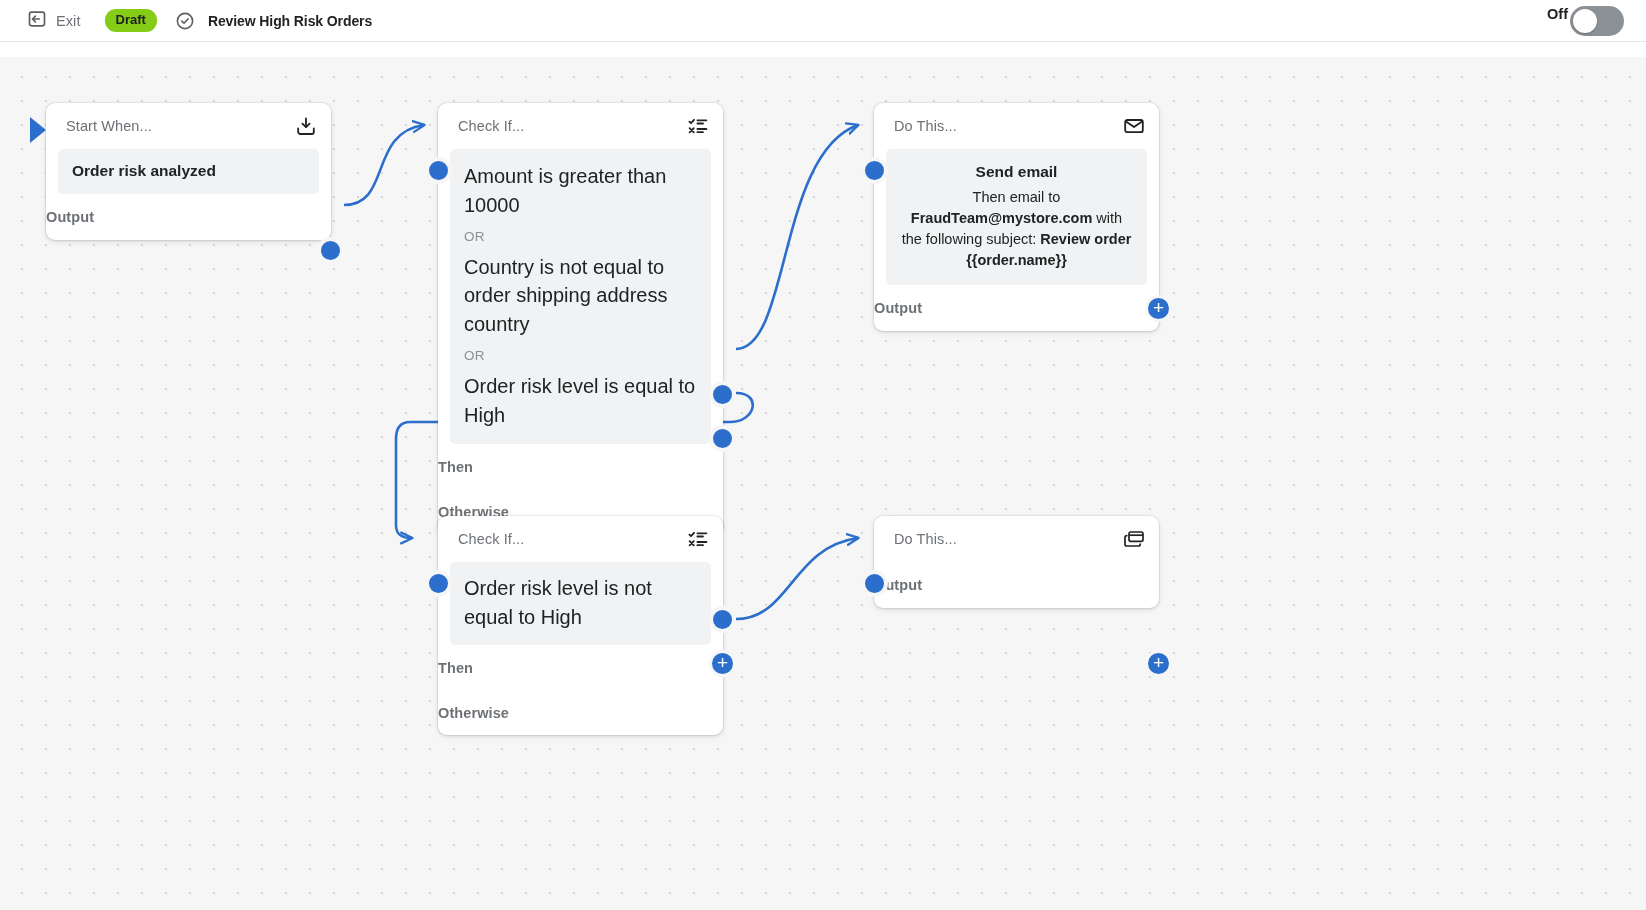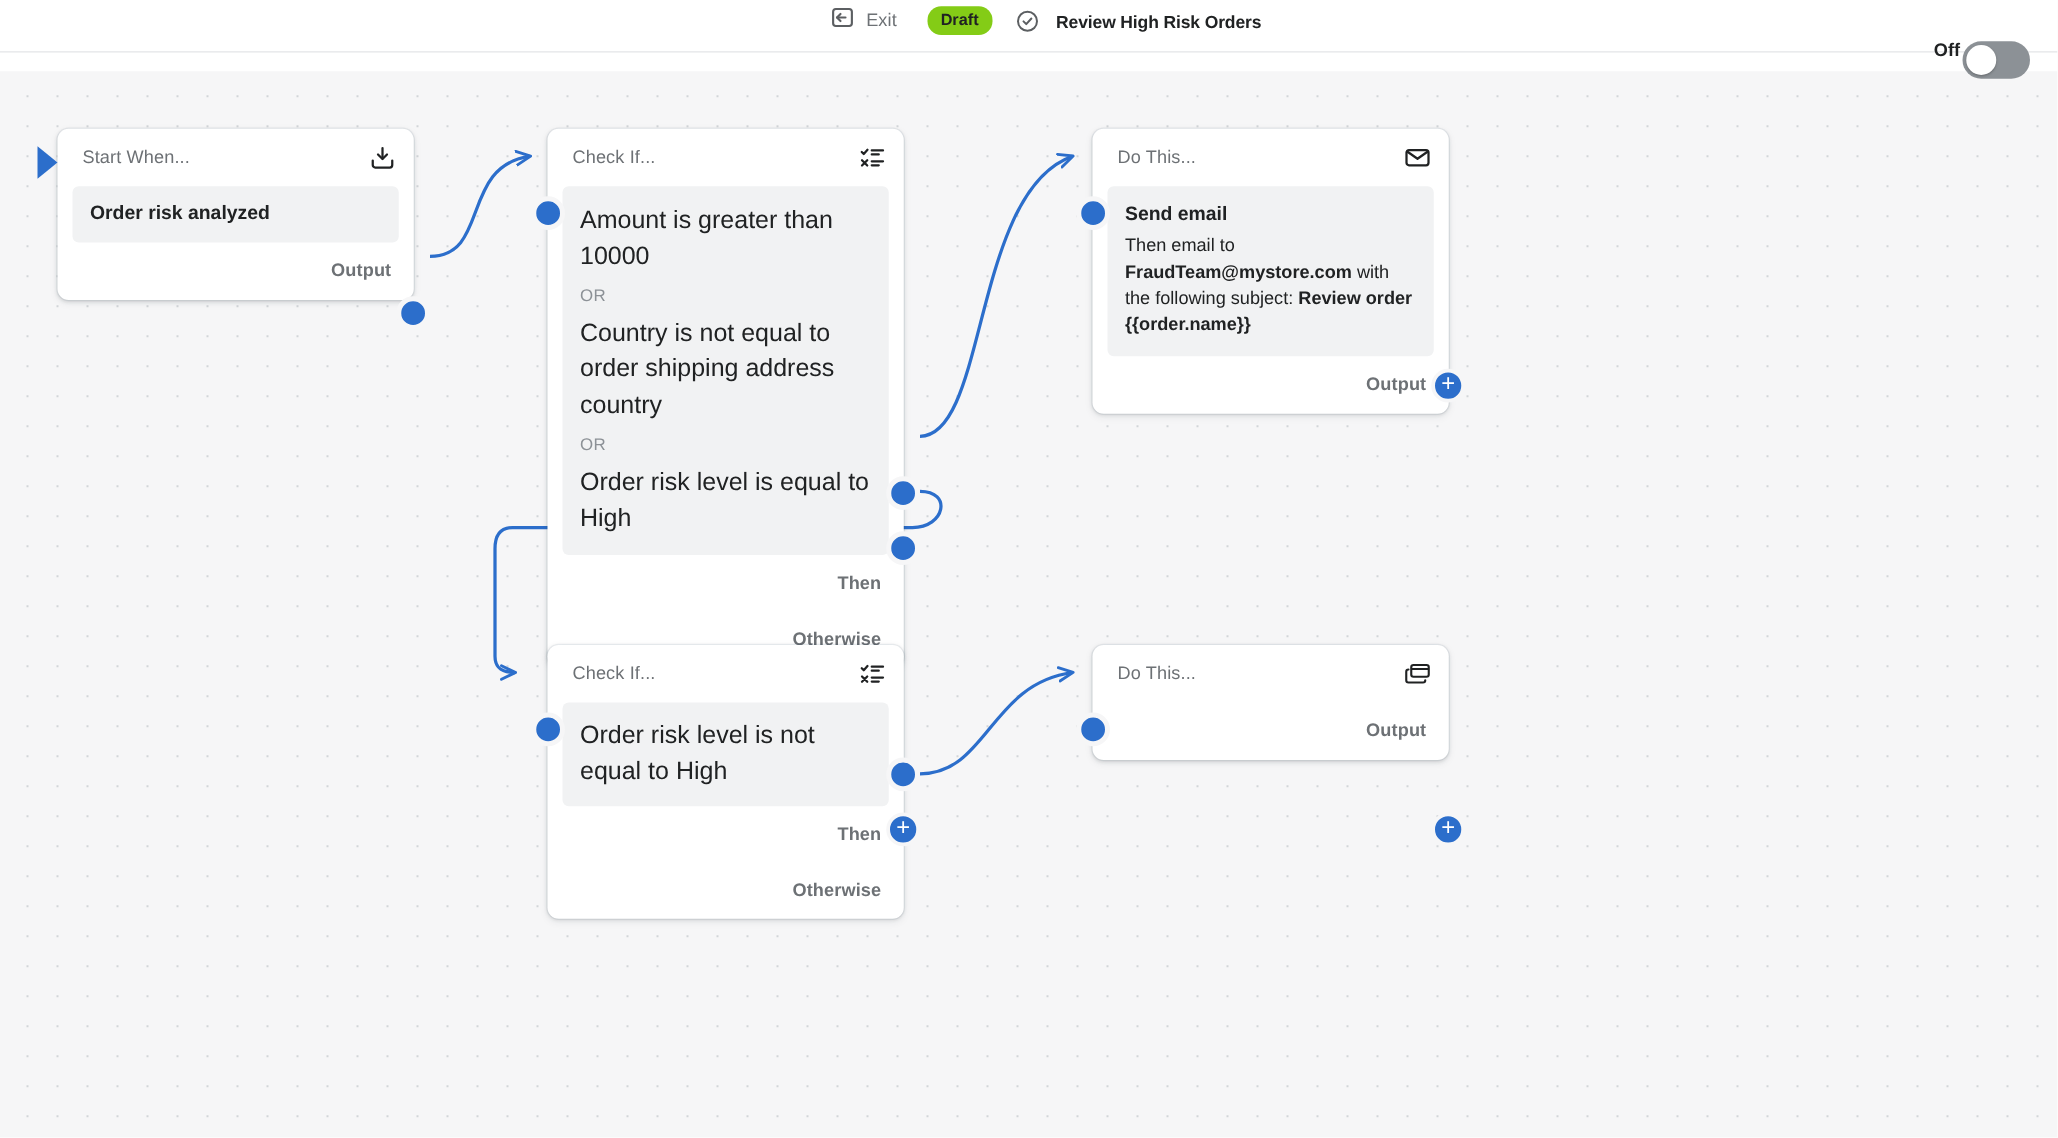--- a/index.html
+++ b/index.html
@@ -11,21 +11,20 @@
   }
   #app { position: relative; width: 1646px; height: 910px; }
 
   
   .header {
     position: absolute; left: 0; top: 0; width: 1646px; height: 42px;
     background: #ffffff;
     border-bottom: 1px solid #e4e5e7;
     display: flex; align-items: center;
     z-index: 40;
-    flex-direction: column;
   }
   .hdr-left { display: flex; align-items: center; padding-left: 21px; gap: 0px; }
   .exit-btn {
     display: flex; align-items: center; gap: 9px;
     padding: 4px 6px; border-radius: 6px; cursor: pointer;
   }
   .exit-label { font-size: 14.5px; color: #6d7175; letter-spacing: .1px; }
   .draft-pill {
     margin-left: 18px;
     background: #84cc16; color: #202223;
@@ -86,21 +85,21 @@
     background: #f1f2f3; border-radius: 5px;
     padding: 11px 14px 12px 14px;
   }
   .body-strong { font-size: 15.5px; font-weight: 700; color: #202223; line-height: 1.4; }
   .body-text { font-size: 14.5px; color: #202223; line-height: 1.46; }
   .body-text b { font-weight: 700; }
   .cond { font-size: 20px; color: #202223; line-height: 1.44; }
   .cond-or { font-size: 13.5px; color: #8c9196; margin: 9px 0 9px 0; letter-spacing: .2px; }
 
   .port-row {
-    display: flex; align-items: center; justify-content: flex-end;
+    display: flex; align-items: center; justify-content: flex-start;
     height: 46px; padding-right: 18px; position: relative;
   }
   .port-label { font-size: 14.5px; color: #6d7175; font-weight: 600; letter-spacing: .1px; }
 
   
   .handle {
     position: absolute; width: 27px; height: 27px; border-radius: 50%;
     background: #2c6ecb; border: 4px solid #f6f6f7;
     z-index: 20; cursor: pointer;
   }
@@ -285,21 +284,21 @@
         <span class="node-title">Do This...</span>
         <span class="node-icon">
           <svg width="22" height="22" viewBox="0 0 22 22" fill="none">
             <rect x="2.2" y="5" width="17.6" height="12.2" rx="2" stroke="#202223" stroke-width="1.8"></rect>
             <path d="M3 6.4 11 12l8-5.6" stroke="#202223" stroke-width="1.8" stroke-linecap="round" stroke-linejoin="round"></path>
           </svg>
         </span>
       </div>
 
       <div class="node-body">
-        <div class="body-box" style="padding:12px 14px 14px 14px;">
+        <div class="body-box" style="padding:12px 14px 14px 14px;text-align:center;">
           <div class="body-strong" style="margin-bottom:4px;">Send email</div>
           <div class="body-text"><span>Then email to </span><b>FraudTeam@mystore.com</b><span> with the following subject: </span><b>Review order {{order.name}}</b></div>
         </div>
       </div>
 
       <div class="port-row">
         <span class="port-label">Output</span>
       </div>
       <div class="plus-handle" style="left: 271px; top: 191.5px;" id="emailPlus">
           <span>+</span>

